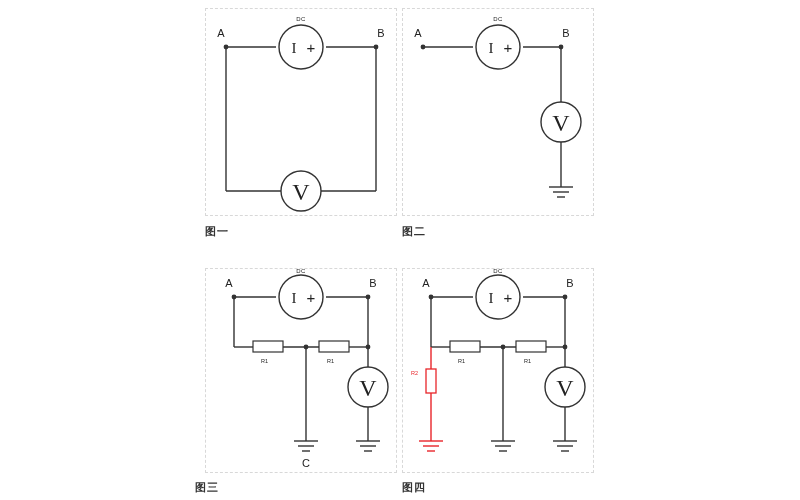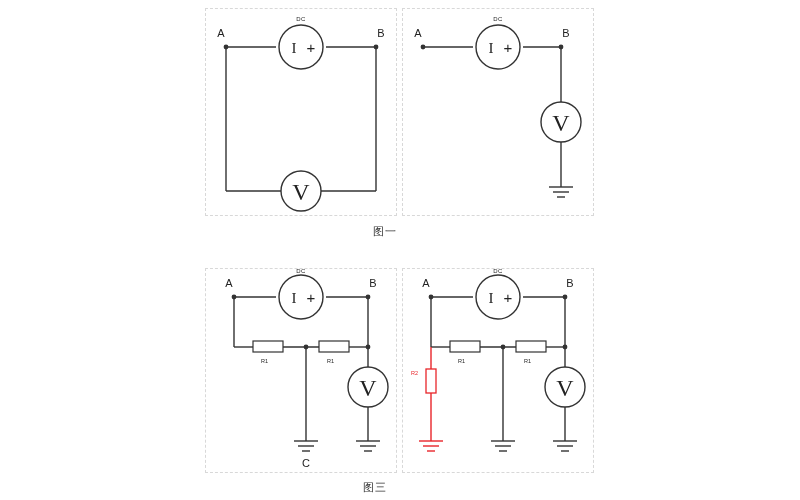--- a/index.html
+++ b/index.html
@@ -22,24 +22,25 @@
     height: 500px;
   }
   .panel {
     position: absolute;
     border: 1px dashed #d8d8d8;
     background: #ffffff;
     box-sizing: border-box;
   }
   .caption {
     position: absolute;
-    text-align: right;
+    text-align: left;
     font-size: 11px;
     color: #333;
     letter-spacing: 1px;
+    font-weight: bold;
   }
   svg { display: block; }
   .wire {
     stroke: #333;
     stroke-width: 1.4;
     fill: none;
   }
   .wire-red {
     stroke: #e8252a;
     stroke-width: 1.4;
@@ -131,20 +132,21 @@
         <line class="wire" x1="150" y1="183" x2="166" y2="183"></line>
         <line class="wire" x1="154" y1="188" x2="162" y2="188"></line>
       </g>
 
       <circle class="node" cx="20" cy="38" r="2.4"></circle>
       <circle class="node" cx="158" cy="38" r="2.4"></circle>
       <text class="lbl lbl-term" x="15" y="28" text-anchor="middle">A</text>
       <text class="lbl lbl-term" x="163" y="28" text-anchor="middle">B</text>
     </svg>
   </div>
+  <div class="caption" style="left:402px; top:224px; width:192px;">图二</div>
 
   <div class="panel" style="left:205px; top:268px; width:192px; height:205px;">
     <svg width="190" height="203" viewBox="0 0 190 203">
 
       <line class="wire" x1="28" y1="28" x2="70" y2="28"></line>
       <line class="wire" x1="120" y1="28" x2="162" y2="28"></line>
 
       <line class="wire" x1="28" y1="28" x2="28" y2="78"></line>
       <line class="wire" x1="162" y1="28" x2="162" y2="78"></line>
 
@@ -246,14 +248,15 @@
       </g>
 
       <circle class="node" cx="28" cy="28" r="2.4"></circle>
       <circle class="node" cx="162" cy="28" r="2.4"></circle>
       <circle class="node" cx="100" cy="78" r="2.4"></circle>
       <circle class="node" cx="162" cy="78" r="2.4"></circle>
       <text class="lbl lbl-term" x="23" y="18" text-anchor="middle">A</text>
       <text class="lbl lbl-term" x="167" y="18" text-anchor="middle">B</text>
     </svg>
   </div>
+  <div class="caption" style="left:402px; top:480px; width:192px;">图四</div>
 
 </div>
 
 </body></html>

